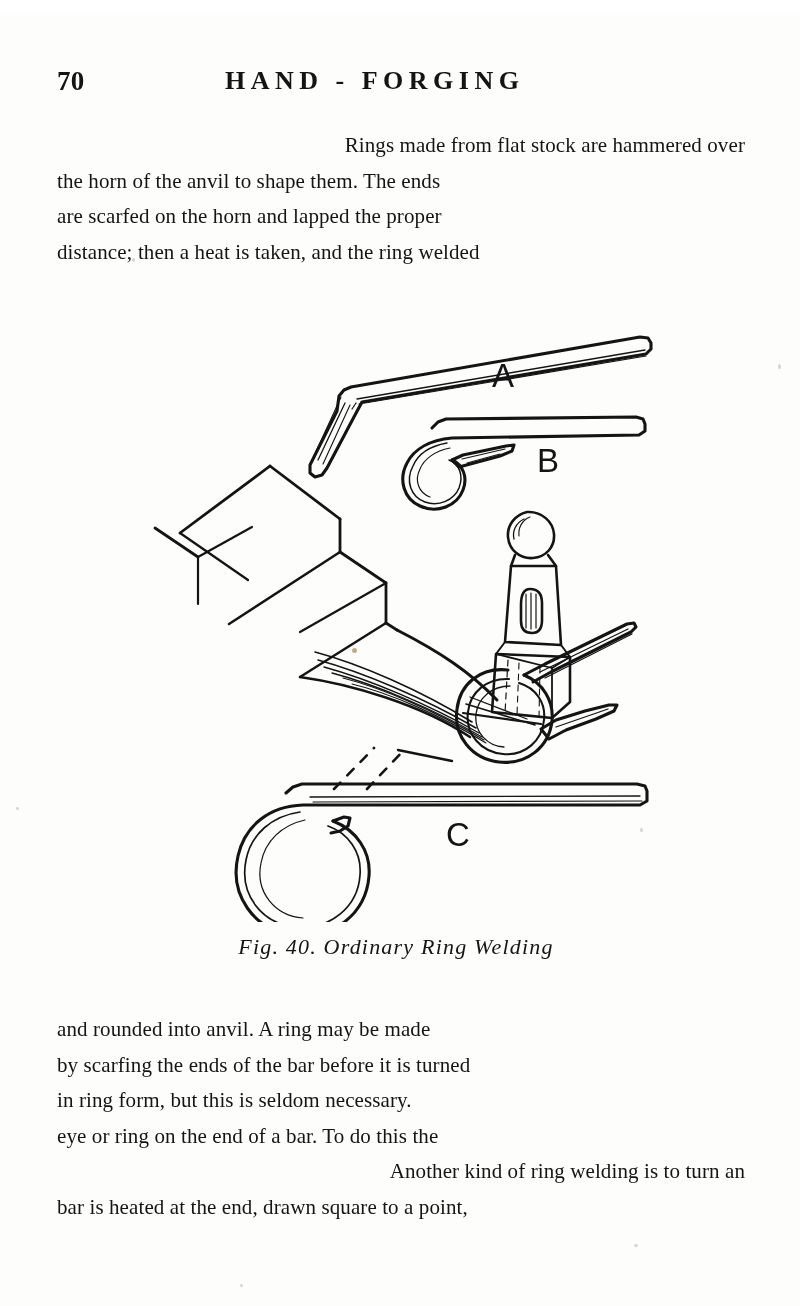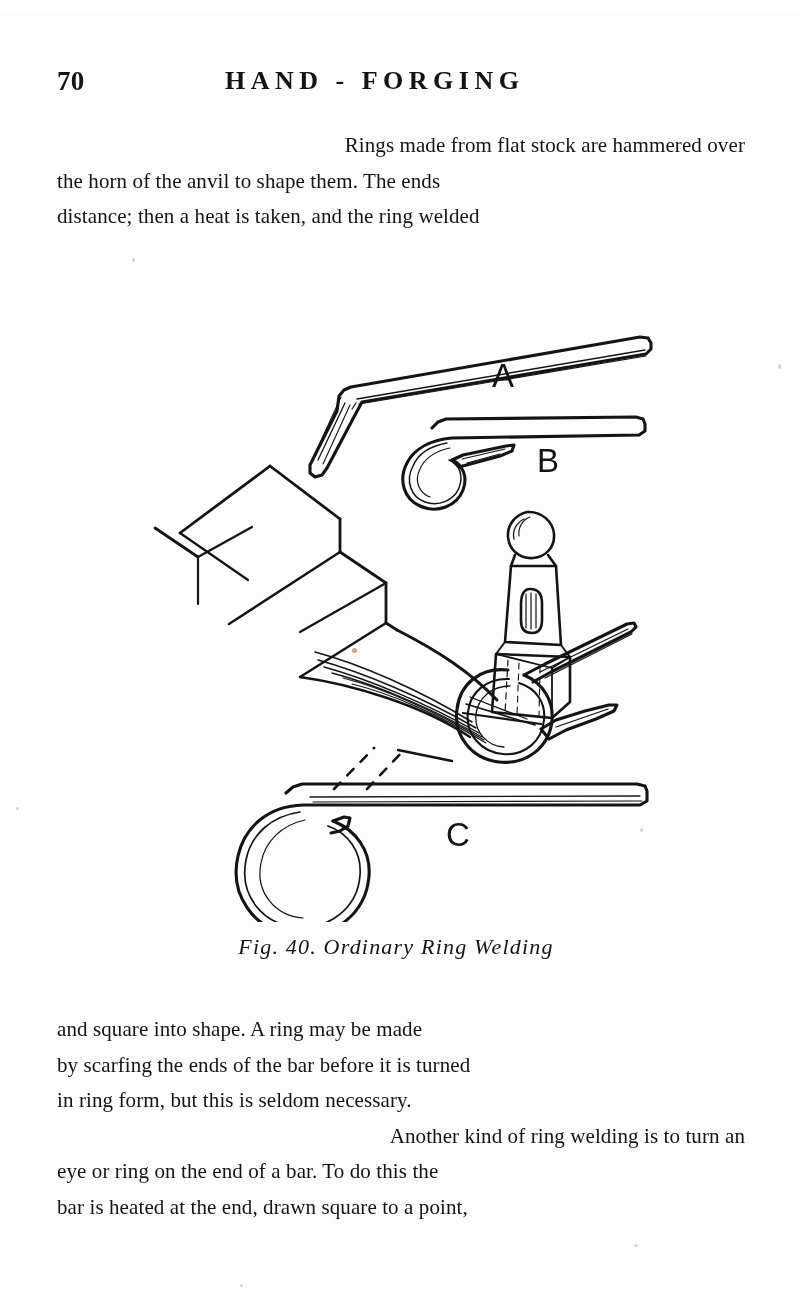--- a/index.html
+++ b/index.html
@@ -123,20 +123,23 @@
   </div>
 
   <div class="textblock tb-top">
     <div class="j ind">
       <span>Rings made from flat stock are hammered over</span>
     </div>
     <div class="j">
       <span>the horn of the anvil to shape them.   The ends</span>
     </div>
     <div class="j">
+      <span>are scarfed on the horn and lapped the proper</span>
+    </div>
+    <div class="j">
       <span>distance; then a heat is taken, and the ring welded</span>
     </div>
   </div>
 
   <div class="figure">
     <svg width="800" height="610" viewBox="0 0 800 610" xmlns="http://www.w3.org/2000/svg">
       <g fill="none" stroke="#141414" stroke-linecap="round" stroke-linejoin="round">
 
         <g stroke-width="3.1">
 
@@ -290,33 +293,33 @@
         <text x="446" y="534" font-family="'Liberation Sans','DejaVu Sans',sans-serif" font-size="33" fill="#141414" stroke="none">C</text>
 
       </g>
     </svg>
   </div>
 
   <div class="caption">Fig. 40.  Ordinary Ring Welding</div>
 
   <div class="textblock tb-bot">
     <div class="j">
-      <span>and square into shape.   A ring may be made</span>
+      <span>and rounded into anvil.   A ring may be made</span>
     </div>
     <div class="j">
       <span>by scarfing the ends of the bar before it is turned</span>
     </div>
     <div class="line">
       <span>in ring form, but this is seldom necessary.</span>
     </div>
+    <div class="j">
+      <span>eye or ring on the end of a bar.   To do this the</span>
+    </div>
     <div class="j ind">
       <span>Another kind of ring welding is to turn an</span>
-    </div>
-    <div class="j">
-      <span>eye or ring on the end of a bar.   To do this the</span>
     </div>
     <div class="j">
       <span>bar is heated at the end, drawn square to a point,</span>
     </div>
   </div>
 
   <div class="speck" style="left:778px;top:352px;width:3px;height:5px;"></div>
   <div class="speck" style="left:640px;top:816px;width:3px;height:4px;"></div>
   <div class="speck" style="left:132px;top:246px;width:3px;height:4px;"></div>
   <div class="speck" style="left:16px;top:795px;width:3px;height:3px;"></div>

